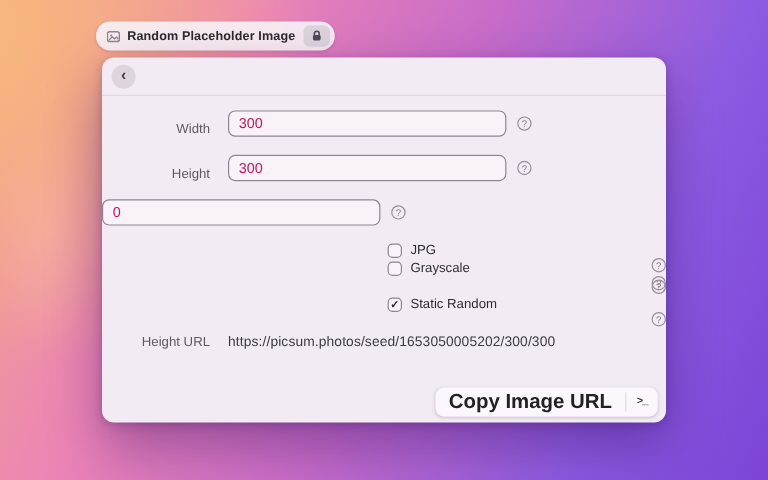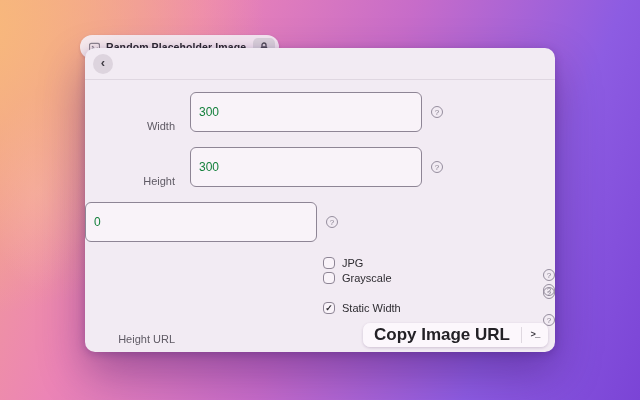--- a/index.html
+++ b/index.html
@@ -8,21 +8,21 @@
     font-family:"Liberation Sans", sans-serif;
     position:relative;
     background:
       radial-gradient(circle at -4% 6%, rgba(248,186,122,.95), rgba(248,186,122,0) 38%),
       radial-gradient(ellipse 70px 140px at 6% 48%, rgba(255,205,200,.30), rgba(255,205,200,0) 70%),
       linear-gradient(112deg, #f2a38c 0%, #ec84b6 26%, #c76cc9 52%, #8d5ce2 78%, #7b44d6 100%);
   }
 
   
   .pill {
-    position:absolute; left:80px; top:35px; height:24px;
+    position:absolute; left:80px; top:18px; height:24px;
     display:flex; align-items:center;
     background:rgba(247,241,246,.92);
     border-radius:12px; padding:0 4px 0 9px;
     box-shadow:0 1px 3px rgba(80,30,90,.18);
   }
   .pill-app-icon { width:11px; height:11px; margin-right:6px; opacity:.75; flex:none; }
   .pill-title { font-size:10.5px; font-weight:700; color:#2c2a2e; letter-spacing:.1px; white-space:nowrap; }
   .lock-chip {
     margin-left:7px; width:22px; height:18px; border-radius:5px;
     background:#dcd3dc; display:flex; align-items:center; justify-content:center;
@@ -48,23 +48,23 @@
 
   .form-area { padding-top:12px; }
   .row { display:flex; align-items:flex-end; }
   .row.field { margin-bottom:15px; }
   .label-col {
     width:105px; flex:none; text-align:right; padding-right:15px;
     font-size:11px; color:#5f5a64;
   }
   .control-col { display:flex; align-items:center; }
   .text-input {
-    width:232px; height:40px;
+    width:232px; height:22px;
     background:#f9f3f9; border:1px solid #8e8595; border-radius:6px;
-    padding:0 8px; font-size:12px; color:#15803d;
+    padding:0 8px; font-size:12px; color:#be185d;
     font-family:"Liberation Sans", sans-serif; outline:none;
   }
   .help {
     width:12px; height:12px; margin-left:9px; border-radius:50%;
     border:1px solid #968e9e; color:#86808e;
     font-size:8px; line-height:11px; text-align:center; flex:none;
   }
 
   .check-group { margin:12px 0 8px; }
   .row.checkrow { height:15px; margin-bottom:0;flex-direction:column; }
@@ -174,29 +174,32 @@
         <div class="label-col"></div>
         <span class="help">?</span>
       </div>
 
       <div class="row checkrow">
         <div class="label-col"></div>
         <div class="control-col">
           <span class="cbox checked">
               <span class="mark">✓</span>
             </span>
-          <span class="cbox-label">Static Width</span>
+          <span class="cbox-label">Static Random</span>
         </div>
         <span class="help">?</span>
       </div>
 
     </div>
 
     <div class="row url-row">
       <div class="label-col">Height URL</div>
+      <div class="control-col">
+        <span class="url-value">https://picsum.photos/seed/1653050005202/300/300</span>
+      </div>
     </div>
 
   </div>
 
   <div class="action-bar">
     <button class="copy-btn">Copy Image URL</button>
     <span class="bar-divider"></span>
     <button class="shortcut-btn"><span>&gt;_</span></button>
   </div>
 

